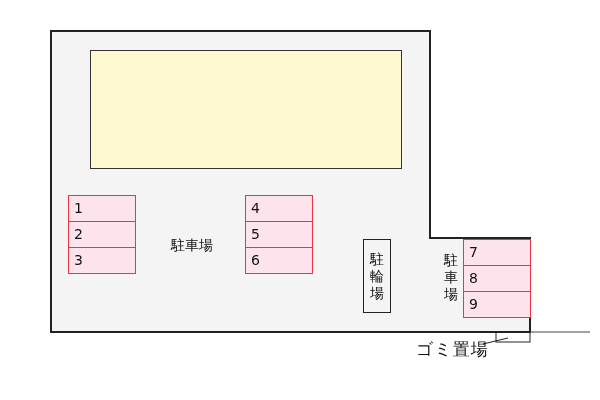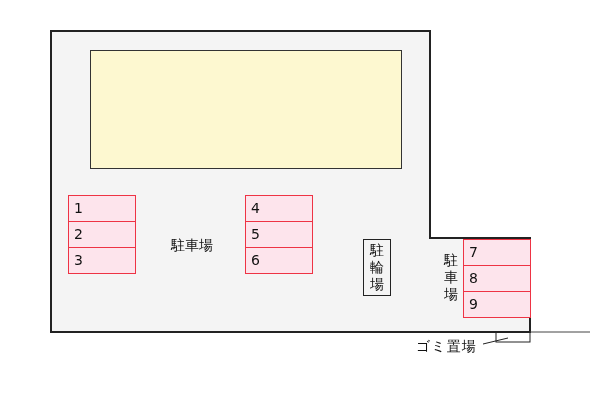--- a/index.html
+++ b/index.html
@@ -8,21 +8,21 @@
     .abs { position: absolute; box-sizing: border-box; }
     svg.lot { position: absolute; left: 0; top: 0; }
     .building { background: #fdf8d0; border: 1.5px solid #333; }
     .stall-group { display: flex; flex-direction: column; }
     .stall { height: 27.3px; background: #fde4ec; border: 1.5px solid #ee3344; margin-top: -1.5px;
              font-size: 14px; line-height: 24px; padding-left: 5px; box-sizing: border-box; }
     .stall:first-child { margin-top: 0; }
     .label-h { font-size: 14px; white-space: nowrap; }
     .label-v { font-size: 14px; line-height: 17px; width: 16px; text-align: center; word-break: break-all; }
     .bike-box { border: 1.5px solid #222; background: #f4f4f4; display: flex; align-items: center; justify-content: center; }
-    .trash-label { font-size: 14px; letter-spacing: 1px; white-space: nowrap; }
+    .trash-label { font-size: 17px; letter-spacing: 1px; white-space: nowrap; }
   </style>
 </head>
 <body>
 
 <svg class="lot" width="600" height="400">
   <polygon points="51,31 430,31 430,238 530,238 530,332 51,332" fill="#f4f4f4" stroke="#222" stroke-width="2"></polygon>
   <line x1="530" y1="332" x2="590" y2="332" stroke="#444" stroke-width="1"></line>
   <rect x="496" y="332" width="34" height="10" fill="none" stroke="#222" stroke-width="1"></rect>
   <line x1="483" y1="344" x2="508" y2="338" stroke="#222" stroke-width="1"></line>
 </svg>
@@ -36,21 +36,21 @@
 </div>
 
 <div class="abs label-h" style="left:171px; top:237px;">駐車場</div>
 
 <div class="abs stall-group" style="left:245px; top:195px; width:68px;">
   <div class="stall">4</div>
   <div class="stall">5</div>
   <div class="stall">6</div>
 </div>
 
-<div class="abs bike-box" style="left:363px; top:239px; width:28px; height:57px;">
+<div class="abs bike-box" style="left:363px; top:239px; width:28px; height:74px;">
   <div class="label-v">駐輪場</div>
 </div>
 
 <div class="abs label-v" style="left:443px; top:252px;">駐車場</div>
 
 <div class="abs stall-group" style="left:463px; top:239px; width:68px;">
   <div class="stall">7</div>
   <div class="stall">8</div>
   <div class="stall">9</div>
 </div>

